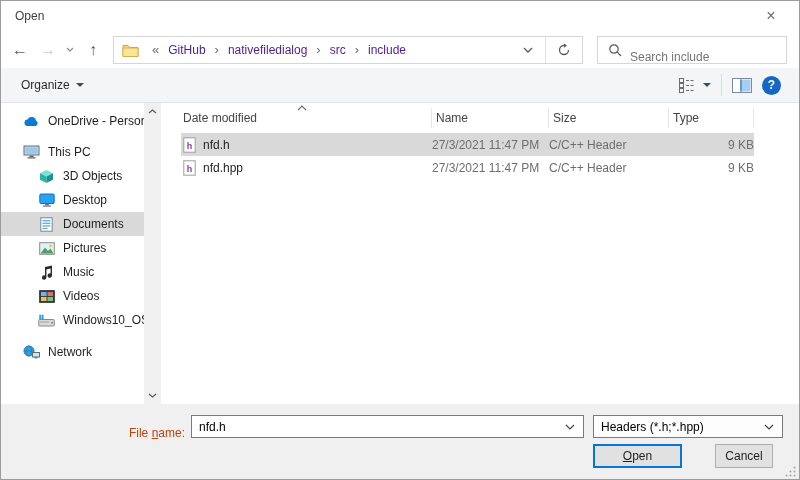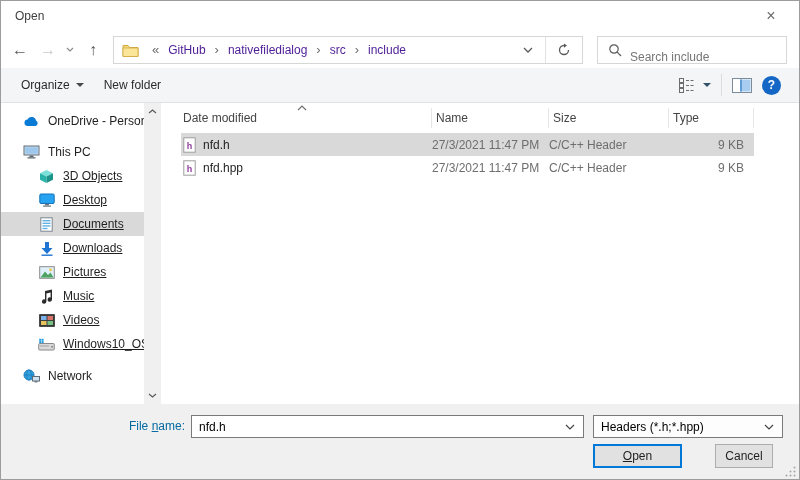--- a/index.html
+++ b/index.html
@@ -52,42 +52,42 @@
   .help-circle { width:19px; height:19px; border-radius:50%; background:#1467c4; color:#fff;
     font-weight:bold; font-size:12px; display:flex; align-items:center; justify-content:center; }
 
   
   .main { position:absolute; left:0; top:102px; right:0; height:301px; display:flex; background:#fff; }
 
   .sidebar { position:relative; width:160px; height:100%; padding-top:6px; }
   .side-item { display:flex; align-items:center; height:24px; width:143px; overflow:hidden; white-space:nowrap; cursor:default; }
   .side-item .ic { flex:0 0 17px; margin-right:8px; display:flex; justify-content:center; }
   .indent0 { padding-left:22px; }
-  .indent1 { padding-left:37px;text-decoration:underline; }
+  .indent1 { padding-left:37px; }
   .side-item.selected { background:#d9d9d9; }
   .spacer-a { height:7px; } .spacer-b { height:8px; }
   .side-scroll { position:absolute; right:0; top:0; width:17px; height:301px; background:#f0f0f0; }
   .scroll-arrow { position:absolute; left:0; width:17px; height:17px; display:flex; align-items:center; justify-content:center; }
   .scroll-up { top:0; } .scroll-down { bottom:0; }
 
   .filelist { position:relative; flex:1; height:100%; }
   .sort-caret { position:absolute; left:136px; top:2px; }
   .list-header { display:grid; grid-template-columns:253px 117px 120px 85px;
     padding-left:18px; height:30px; align-items:center; color:#454545; }
   .list-header .hc { height:20px; display:flex; align-items:center; border-right:1px solid #e6e6e6; padding-left:4px; }
   .row { display:grid; grid-template-columns:251px 117px 120px 85px;
     margin-left:20px; width:573px; height:23px; align-items:center; }
   .row.selected { background:#d9d9d9; }
   .cell-name { display:flex; align-items:center; gap:7px; padding-left:2px; color:#1f1f1f; }
   .cell-gray { color:#6e6e6e; }
-  .cell-size { text-align:right; padding-right:10px; color:#6e6e6e; }
+  .cell-size { text-align:right; color:#6e6e6e; }
 
   
   .footer { position:absolute; left:0; top:403px; right:0; height:76px; background:#f0f0f0; }
-  .fn-label { position:absolute; left:0; top:15px; width:184px; text-align:right; color:#0369a1; }
+  .fn-label { position:absolute; left:0; top:22px; width:184px; text-align:right; color:#c2410c; }
   .mn { text-decoration:underline; }
   .fn-combo { position:absolute; left:190px; top:11px; width:393px; height:23px; border:1px solid #7a7a7a;
     background:#fff; display:flex; align-items:center; }
   .fn-combo input { flex:1; border:none; outline:none; padding-left:7px; font:12px "Liberation Sans", sans-serif; color:#000; }
   .combo-chev { width:26px; display:flex; align-items:center; justify-content:center; }
   .ft-combo { position:absolute; left:592px; top:11px; width:190px; height:23px; border:1px solid #7a7a7a;
     background:#fdfdfd; display:flex; align-items:center; }
   .ft-combo .val { flex:1; padding-left:7px; color:#000; white-space:nowrap; overflow:hidden; }
   .btn { position:absolute; top:40px; height:24px; background:#e1e1e1; display:flex;
     align-items:center; justify-content:center; color:#1f1f1f; cursor:default; }
@@ -159,23 +159,20 @@
       </svg>
       <input placeholder="Search include" style="">
     </div>
   </div>
 
   <div class="toolbar">
     <div class="tb-btn tb-organize">
       <span>Organize</span>
       <span class="caret-down"></span>
     </div>
-    <div class="tb-btn">
-      <span>New folder</span>
-    </div>
     <div class="tb-right">
       <div style="display:flex;align-items:center;gap:7px;">
         <svg width="17" height="15" viewBox="0 0 17 15">
           <rect x="0.5" y="0.5" width="4" height="4" fill="none" stroke="#6d6d6d"></rect>
           <rect x="0.5" y="5.5" width="4" height="4" fill="none" stroke="#6d6d6d"></rect>
           <rect x="0.5" y="10.5" width="4" height="4" fill="none" stroke="#6d6d6d"></rect>
           <line x1="7" y1="2.5" x2="16" y2="2.5" stroke="#6d6d6d" stroke-dasharray="3 1.5"></line>
           <line x1="7" y1="7.5" x2="16" y2="7.5" stroke="#6d6d6d" stroke-dasharray="3 1.5"></line>
           <line x1="7" y1="12.5" x2="16" y2="12.5" stroke="#6d6d6d" stroke-dasharray="3 1.5"></line>
         </svg>
@@ -245,29 +242,20 @@
           <rect x="2.5" y="3" width="8" height="1.4" fill="#64b2e3"></rect>
           <rect x="2.5" y="5.6" width="8" height="1.4" fill="#64b2e3"></rect>
           <rect x="2.5" y="8.2" width="8" height="1.4" fill="#64b2e3"></rect>
           <rect x="2.5" y="10.8" width="5" height="1.4" fill="#64b2e3"></rect>
         </svg>
           </span>
         <span>Documents</span>
       </div>
       <div class="side-item indent1">
         <span class="ic">
-            <svg width="14" height="15" viewBox="0 0 14 15">
-          <path d="M5 1 h4 v6 h3.5 L7 13 L1.5 7 H5 z" fill="#1d74d2"></path>
-          <rect x="1.5" y="13.5" width="11" height="1.4" fill="#1d74d2"></rect>
-        </svg>
-          </span>
-        <span>Downloads</span>
-      </div>
-      <div class="side-item indent1">
-        <span class="ic">
             <svg width="16" height="13" viewBox="0 0 16 13">
           <rect x="0.7" y="0.7" width="14.6" height="11.6" fill="#dff0fb" stroke="#8a8a8a"></rect>
           <path d="M1.5 11.5 L6 5.5 L9 9 L11.5 6.5 L14.5 11.5 z" fill="#4da25f"></path>
           <circle cx="11.5" cy="3.8" r="1.5" fill="#f2c94c"></circle>
         </svg>
           </span>
         <span>Pictures</span>
       </div>
       <div class="side-item indent1">
         <span class="ic">

